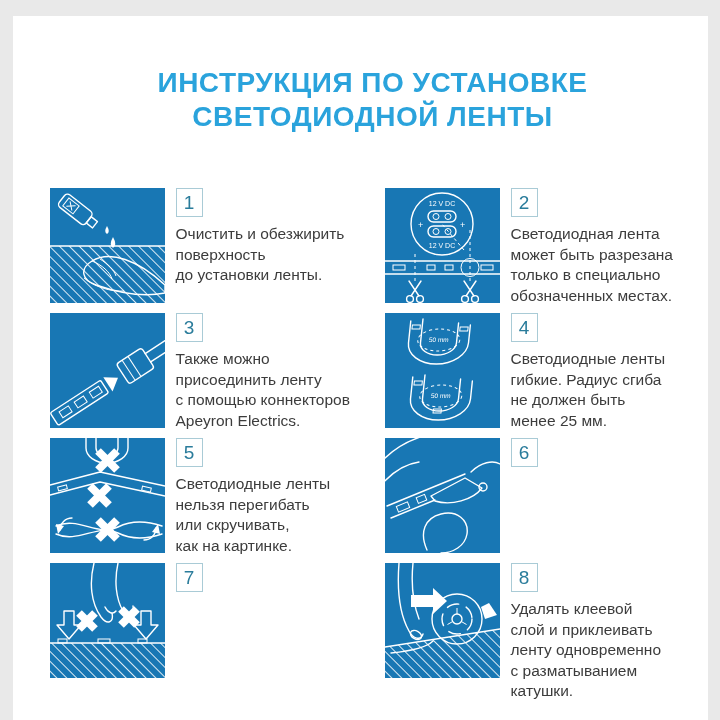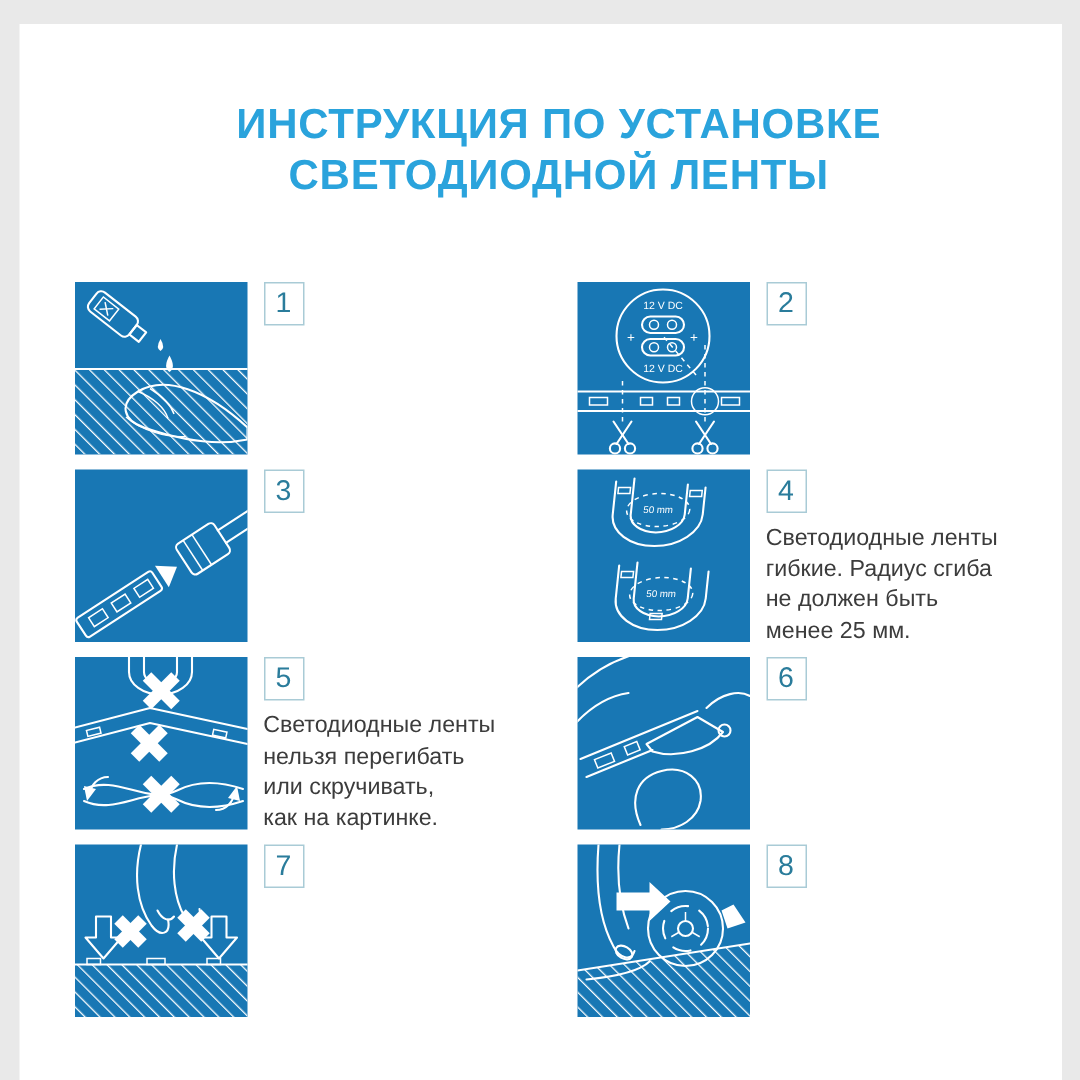--- a/index.html
+++ b/index.html
@@ -78,20 +78,23 @@
             <rect class="wthin" x="11" y="19" width="13" height="10"></rect>
             <line class="wthin" x1="14" y1="21" x2="21" y2="27"></line>
             <line class="wthin" x1="21" y1="21" x2="14" y2="27"></line>
           </g>
           <path class="wfill" d="M57,38 q3.5,6 0,8 q-3.5,-2 0,-8"></path>
           <path class="wfill" d="M63,49 q4.5,8 0,11 q-4.5,-3 0,-11"></path>
         </svg>
       </div>
       <div class="body">
         <div class="badge">1</div>
+        <div class="text">Очистить и обезжирить
+поверхность
+до установки ленты.</div>
       </div>
     </div>
 
     <div class="step">
       <div class="illus">
         <svg viewBox="0 0 115 115">
           <circle class="wl" cx="57" cy="36" r="31"></circle>
           <text class="svgtxt" x="57" y="18" font-size="7" text-anchor="middle">12 V DC</text>
           <text class="svgtxt" x="57" y="60" font-size="7" text-anchor="middle">12 V DC</text>
           <rect class="wl" x="43" y="23" width="28" height="11" rx="5.5"></rect>
@@ -121,20 +124,24 @@
           <g transform="translate(85,99)">
             <line class="wl" stroke-width="2" x1="-6" y1="-6" x2="4" y2="9"></line>
             <line class="wl" stroke-width="2" x1="6" y1="-6" x2="-4" y2="9"></line>
             <circle class="wl" cx="-5" cy="12" r="3.4"></circle>
               <circle class="wl" cx="5" cy="12" r="3.4"></circle>
           </g>
         </svg>
       </div>
       <div class="body">
         <div class="badge">2</div>
+        <div class="text">Светодиодная лента
+может быть разрезана
+только в специально
+обозначенных местах.</div>
       </div>
     </div>
 
     <div class="step">
       <div class="illus">
         <svg viewBox="0 0 115 115">
           <g transform="rotate(-33 57 57)">
             <rect class="wl" x="-14" y="62" width="60" height="15" rx="2"></rect>
             <rect class="wthin" x="-6" y="66" width="11" height="7"></rect>
             <rect class="wthin" x="12" y="66" width="11" height="7"></rect>
@@ -143,20 +150,24 @@
             <rect class="wl" x="68" y="57" width="30" height="24" rx="3"></rect>
             <line class="wthin" x1="75" y1="57" x2="75" y2="81"></line>
             <line class="wthin" x1="82" y1="57" x2="82" y2="81"></line>
             <line class="wl" x1="98" y1="64" x2="130" y2="64"></line>
             <line class="wl" x1="98" y1="74" x2="130" y2="74"></line>
           </g>
         </svg>
       </div>
       <div class="body">
         <div class="badge">3</div>
+        <div class="text">Также можно
+присоединить ленту
+с помощью коннекторов
+Apeyron Electrics.</div>
       </div>
     </div>
 
     <div class="step">
       <div class="illus">
         <svg viewBox="0 0 115 115">
           <g transform="translate(10,6) skewX(-6)">
             <path class="wl" d="M16,2 L16,24 A30,21 0 0 0 76,24 L76,6"></path>
             <path class="wl" d="M28,0 L28,24 A18,12 0 0 0 64,24 L64,4"></path>
             <ellipse class="wthin" stroke-dasharray="3 3" cx="46" cy="21" rx="21" ry="11"></ellipse>
@@ -277,17 +288,22 @@
           <line class="wthin" x1="76.3" y1="58.5" x2="81.5" y2="61.5"></line>
           <polygon class="wfill" points="26,32 48,32 48,25 62,38 48,51 48,44 26,44"></polygon>
           <polygon class="wfill" points="96,44 104,40 112,52 100,56"></polygon>
           <path class="wl" d="M14,0 C12,26 14,50 24,68 C28,76 36,78 38,71"></path>
           <path class="wl" d="M28,0 C26,20 28,40 34,56"></path>
           <ellipse class="wl" cx="31" cy="72" rx="6" ry="4" transform="rotate(30 31 72)"></ellipse>
         </svg>
       </div>
       <div class="body">
         <div class="badge">8</div>
+        <div class="text">Удалять клеевой
+слой и приклеивать
+ленту одновременно
+с разматыванием
+катушки.</div>
       </div>
     </div>
 
   </div>
 </div>
 
 </body></html>

